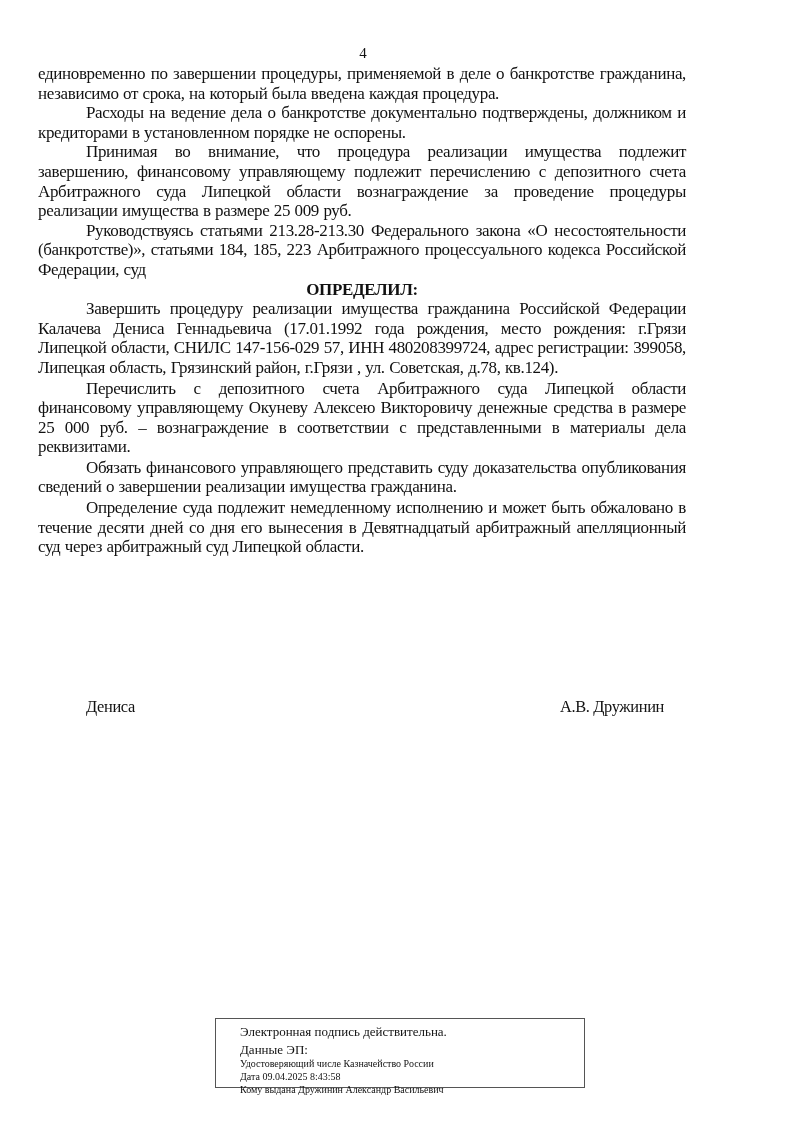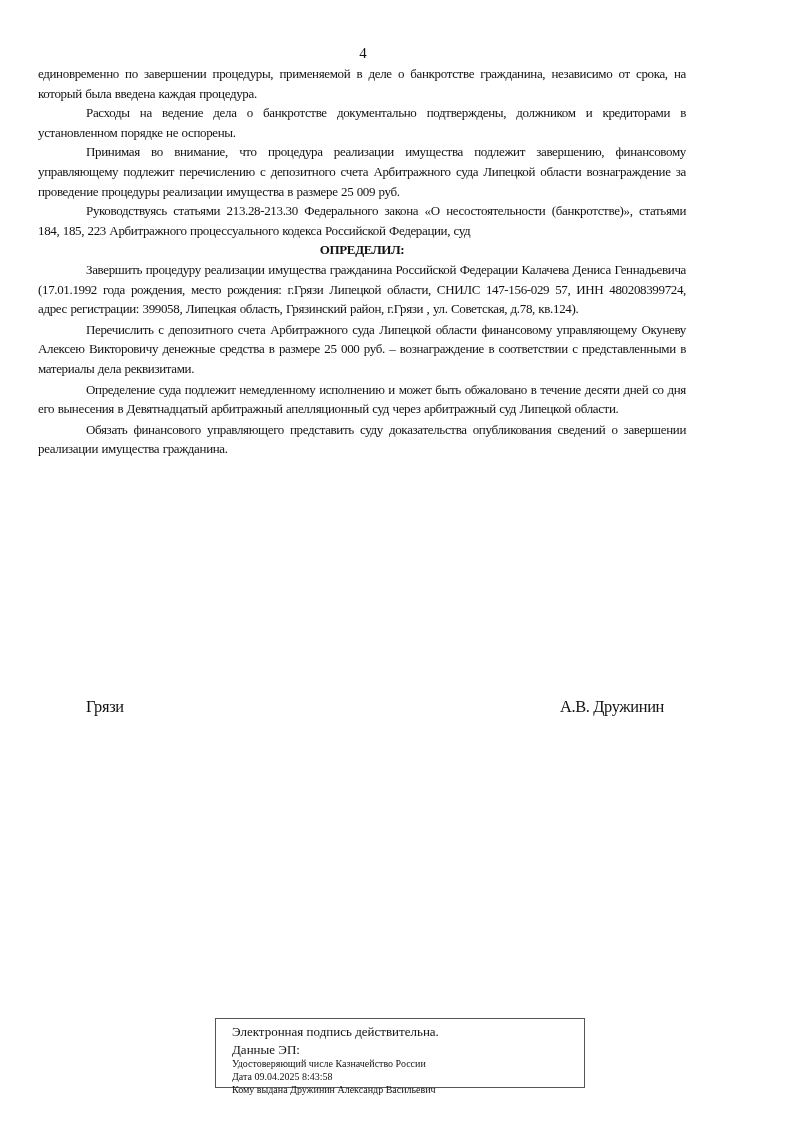--- a/index.html
+++ b/index.html
@@ -21,21 +21,21 @@
       left: 0;
       width: 726px;
       text-align: center;
       font-size: 15px;
     }
     .body-text {
       position: absolute;
       top: 64px;
       left: 38px;
       width: 648px;
-      font-size: 13px;
+      font-size: 17px;
       line-height: 19.6px;
       letter-spacing: -0.35px;
       word-spacing: 0.5px;
     }
     .body-text p {
       margin: 0;
       text-align: justify;
       text-indent: 48px;
     }
     .body-text p.no-indent {
@@ -60,21 +60,21 @@
       justify-content: space-between;
     }
     .ep-stamp {
       position: absolute;
       top: 1018px;
       left: 215px;
       width: 370px;
       height: 70px;
       border: 1.3px solid #555555;
       box-sizing: border-box;
-      padding: 5px 16px;
+      padding: 5px 24px;
     }
     .ep-title {
       font-size: 13px;
       line-height: 16px;
       margin-bottom: 3px;
     }
     .ep-row {
       display: flex;
       align-items: flex-start;
       flex-direction: column;
@@ -96,26 +96,26 @@
 <div class="page-number">4</div>
 
 <div class="body-text">
   <p class="no-indent">единовременно по завершении процедуры, применяемой в деле о банкротстве гражданина, независимо от срока, на который была введена каждая процедура.</p>
   <p>Расходы на ведение дела о банкротстве документально подтверждены, должником и кредиторами в установленном порядке не оспорены.</p>
   <p>Принимая во внимание, что процедура реализации имущества подлежит завершению, финансовому управляющему подлежит перечислению с депозитного счета Арбитражного суда Липецкой области вознаграждение за проведение процедуры реализации имущества в размере 25 009 руб.</p>
   <p>Руководствуясь статьями 213.28-213.30 Федерального закона «О несостоятельности (банкротстве)», статьями 184, 185, 223 Арбитражного  процессуального кодекса Российской Федерации, суд</p>
   <p class="heading">ОПРЕДЕЛИЛ:</p>
   <p>Завершить процедуру реализации имущества гражданина Российской Федерации Калачева Дениса Геннадьевича (17.01.1992 года рождения, место рождения: г.Грязи Липецкой области, СНИЛС 147-156-029 57, ИНН 480208399724, адрес регистрации: 399058, Липецкая область, Грязинский район, г.Грязи , ул. Советская, д.78, кв.124).</p>
   <p class="gap">Перечислить с депозитного счета Арбитражного суда Липецкой области финансовому управляющему Окуневу Алексею Викторовичу денежные средства в размере 25 000 руб. – вознаграждение в соответствии с представленными в материалы дела реквизитами.</p>
+  <p class="gap">Обязать финансового управляющего представить суду доказательства опубликования сведений о завершении реализации имущества гражданина.</p>
   <p class="gap">Определение суда подлежит немедленному исполнению и может быть обжаловано в течение десяти дней со дня его вынесения в Девятнадцатый арбитражный апелляционный суд через арбитражный суд Липецкой области.</p>
-  <p class="gap">Обязать финансового управляющего представить суду доказательства опубликования сведений о завершении реализации имущества гражданина.</p>
 </div>
 
 <div class="signature-row">
-  <span>Грязи</span>
+  <span>Дениса</span>
   <span>А.В. Дружинин</span>
 </div>
 
 <div class="ep-stamp">
   <div class="ep-title">Электронная подпись действительна.</div>
   <div class="ep-row">
     <div class="ep-label">Данные ЭП:</div>
     <div class="ep-details">
       <div>Удостоверяющий числе Казначейство России</div>
       <div>Дата 09.04.2025 8:43:58</div>

